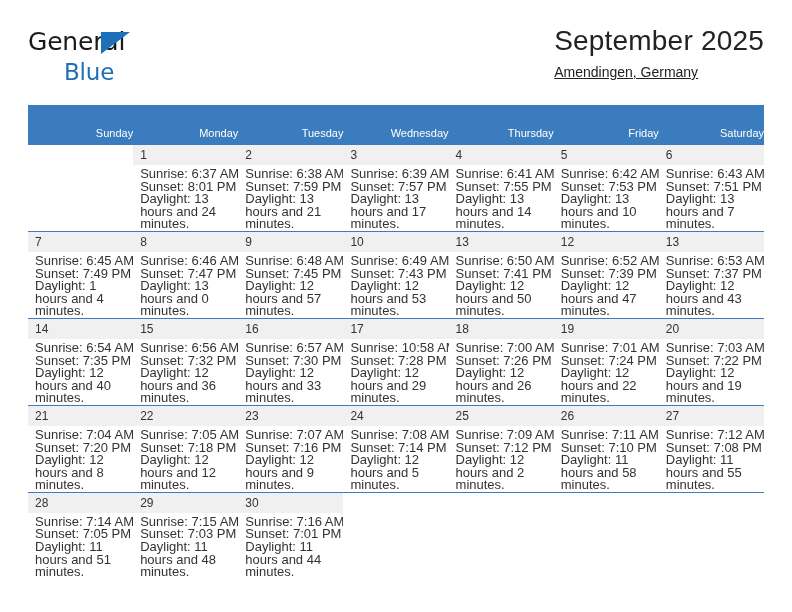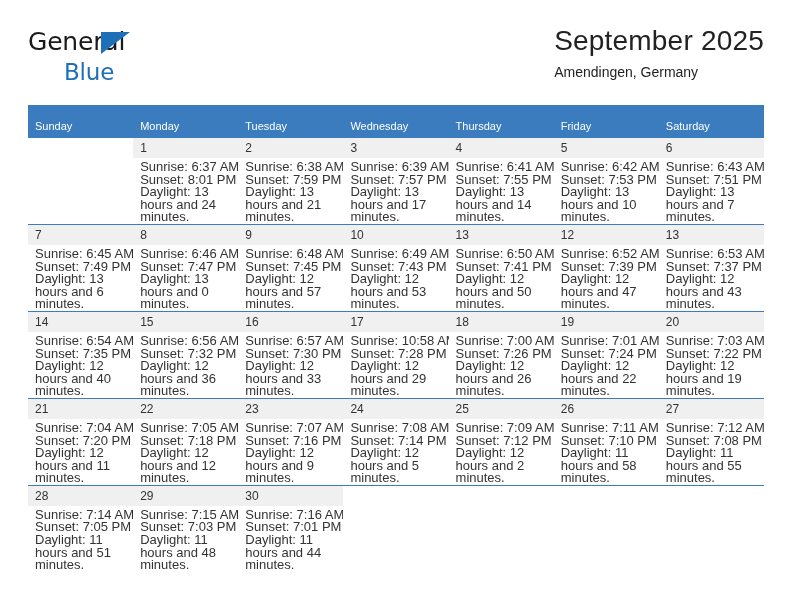--- a/index.html
+++ b/index.html
@@ -78,38 +78,39 @@
     font-weight: normal;
     color: #222222;
     margin: 0;
     letter-spacing: 0.2px;
   }
   .cal-subtitle {
     font-size: 14px;
     line-height: 20px;
     color: #222222;
     margin: 4px 0 0 0;
+    text-decoration: underline;
   }
 
   
   .calendar {
     position: absolute;
     left: 28px;
     top: 105px;
     width: 736px;
     border-collapse: collapse;
     table-layout: fixed;
   }
   .calendar th {
     background: #3a7cbe;
     color: #ffffff;
     font-size: 11px;
     font-weight: normal;
-    text-align: left;
-    padding: 15px 0 5px 7px;
+    text-align: right;
+    padding: 22px 0 5px 7px;
     height: 10px;
     border: none;
   }
   .calendar td {
     vertical-align: top;
     padding: 0;
     border: none;
     border-top: 1px solid #3a7cbe;
     background: #ffffff;
     height: 77px;
@@ -224,21 +225,21 @@
               <div class="daylight">Daylight: 13 hours and 7 minutes.</div>
             </div>
           </td>
         </tr>
         <tr>
           <td>
             <span class="daynum">7</span>
             <div class="info">
               <div>Sunrise: 6:45 AM</div>
               <div>Sunset: 7:49 PM</div>
-              <div class="daylight">Daylight: 13 hours and 6 minutes.</div>
+              <div class="daylight">Daylight: 1 hours and 4 minutes.</div>
             </div>
           </td>
           <td>
             <span class="daynum">8</span>
             <div class="info">
               <div>Sunrise: 6:46 AM</div>
               <div>Sunset: 7:47 PM</div>
               <div class="daylight">Daylight: 13 hours and 0 minutes.</div>
             </div>
           </td>
@@ -340,21 +341,21 @@
               <div class="daylight">Daylight: 12 hours and 19 minutes.</div>
             </div>
           </td>
         </tr>
         <tr>
           <td>
             <span class="daynum">21</span>
             <div class="info">
               <div>Sunrise: 7:04 AM</div>
               <div>Sunset: 7:20 PM</div>
-              <div class="daylight">Daylight: 12 hours and 11 minutes.</div>
+              <div class="daylight">Daylight: 12 hours and 8 minutes.</div>
             </div>
           </td>
           <td>
             <span class="daynum">22</span>
             <div class="info">
               <div>Sunrise: 7:05 AM</div>
               <div>Sunset: 7:18 PM</div>
               <div class="daylight">Daylight: 12 hours and 12 minutes.</div>
             </div>
           </td>

